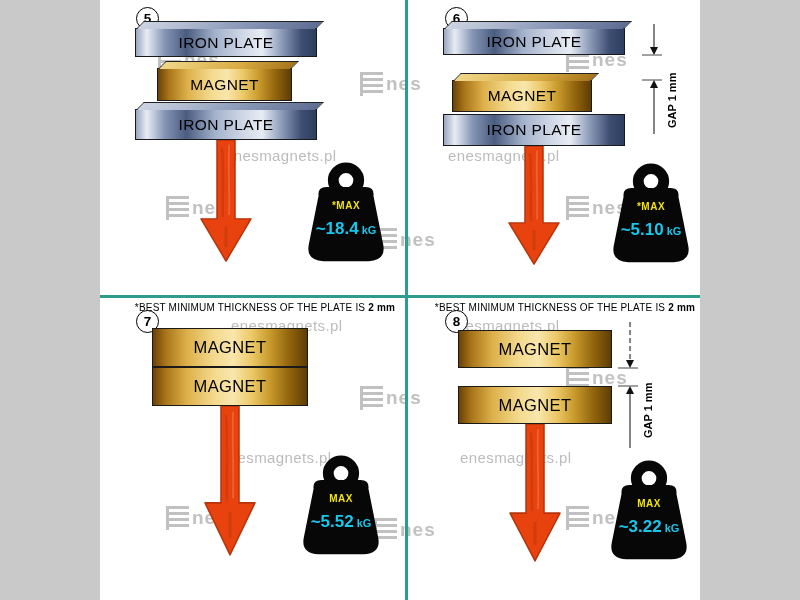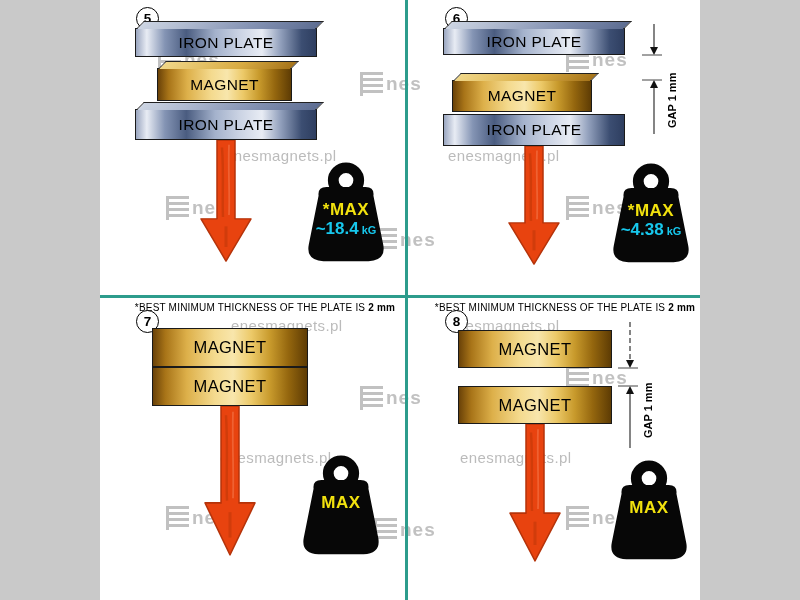--- a/index.html
+++ b/index.html
@@ -42,21 +42,21 @@
     transform:skewX(-45deg); transform-origin:bottom left;
     border:1px solid #222; border-bottom:none; box-sizing:border-box; }
   .bar.iron.p3d::after { background:linear-gradient(90deg,#cdd5e3,#8795b5 60%,#5d6d92); }
   .bar.magnet.p3d::after { background:linear-gradient(90deg,#f0d789,#d8ab42 60%,#a5731a); }
 
   .arrow { position:absolute; }
 
   .kettlebell { position:absolute; width:98px; height:104px; }
   .kettlebell svg { position:absolute; inset:0; width:100%; height:100%; }
   .kb-max { position:absolute; top:38px; left:0; width:100%; text-align:center;
-    color:#f2e20e; font-weight:bold; font-size:17px; letter-spacing:.5px; }
+    color:#f2e20e; font-weight:bold; font-size:10px; letter-spacing:.5px; }
   .kb-val { position:absolute; top:57px; left:0; width:100%; text-align:center;
     color:#17c7ec; font-weight:bold; font-size:17px; white-space:nowrap; }
   .kb-unit { font-size:11px; margin-left:3px; }
 
   .footnote { position:absolute; left:12px; width:100%; text-align:center;
     font-size:10px; color:#000; font-weight:500; letter-spacing:.2px; white-space:nowrap;margin-top:29px; }
   .footnote b { font-weight:800; }
 
   .gap-annot { position:absolute; }
   .gap-annot svg { position:absolute; inset:0; width:100%; height:100%; }
@@ -179,21 +179,21 @@
     <path d="M31 5 C30 32 32 58 31 80" stroke="#f4764a" stroke-width="1.8" fill="none" opacity="0.6"></path>
     <path d="M28 92 L28 114" stroke="#bb3608" stroke-width="3" opacity="0.5"></path>
   </svg>
 
   <div class="kettlebell" style="left:196px;top:163px">
     <svg viewBox="0 0 100 108" preserveAspectRatio="none">
       <circle cx="50" cy="19" r="13" fill="none" stroke="#070707" stroke-width="11"></circle>
       <path d="M30 26 H70 Q79 26 78 35 L88 86 Q91 102 73 103 H27 Q9 102 12 86 L22 35 Q21 26 30 26 Z" fill="#070707"></path>
     </svg>
     <div class="kb-max">*MAX</div>
-    <div class="kb-val"><span>~4.38</span><span class="kb-unit">kG</span></div>
+    <div class="kb-val"><span>~5.10</span><span class="kb-unit">kG</span></div>
   </div>
 
   <div class="footnote" style="top:273px">
     <span>*BEST MINIMUM THICKNESS OF THE PLATE IS</span> <b>2 mm</b>
   </div>
 </div>
 
 <div class="panel" style="left:100px;top:300px;width:306px;height:300px">
   <div class="badge" style="left:36px;top:10px">7</div>
 
@@ -206,20 +206,21 @@
     <path d="M31 5 C30 32 32 58 31 80" stroke="#f4764a" stroke-width="1.8" fill="none" opacity="0.6"></path>
     <path d="M28 92 L28 114" stroke="#bb3608" stroke-width="3" opacity="0.5"></path>
   </svg>
 
   <div class="kettlebell" style="left:192px;top:155px">
     <svg viewBox="0 0 100 108" preserveAspectRatio="none">
       <circle cx="50" cy="19" r="13" fill="none" stroke="#070707" stroke-width="11"></circle>
       <path d="M30 26 H70 Q79 26 78 35 L88 86 Q91 102 73 103 H27 Q9 102 12 86 L22 35 Q21 26 30 26 Z" fill="#070707"></path>
     </svg>
     <div class="kb-max">MAX</div>
+    <div class="kb-val"><span>~5.52</span><span class="kb-unit">kG</span></div>
   </div>
 </div>
 
 <div class="panel" style="left:406px;top:300px;width:294px;height:300px">
   <div class="badge" style="left:39px;top:10px">8</div>
 
   <div class="bar magnet big" style="left:52px;top:30px;width:154px;height:38px">MAGNET</div>
   <div class="bar magnet big" style="left:52px;top:86px;width:154px;height:38px">MAGNET</div>
 
   <div class="gap-annot" style="left:212px;top:22px;width:52px;height:130px">
@@ -240,17 +241,18 @@
     <path d="M31 5 C30 32 32 58 31 80" stroke="#f4764a" stroke-width="1.8" fill="none" opacity="0.6"></path>
     <path d="M28 92 L28 114" stroke="#bb3608" stroke-width="3" opacity="0.5"></path>
   </svg>
 
   <div class="kettlebell" style="left:194px;top:160px">
     <svg viewBox="0 0 100 108" preserveAspectRatio="none">
       <circle cx="50" cy="19" r="13" fill="none" stroke="#070707" stroke-width="11"></circle>
       <path d="M30 26 H70 Q79 26 78 35 L88 86 Q91 102 73 103 H27 Q9 102 12 86 L22 35 Q21 26 30 26 Z" fill="#070707"></path>
     </svg>
     <div class="kb-max">MAX</div>
+    <div class="kb-val"><span>~3.22</span><span class="kb-unit">kG</span></div>
   </div>
 </div>
 
 <div class="divider-v"></div>
 <div class="divider-h"></div>
 
 </body></html>

